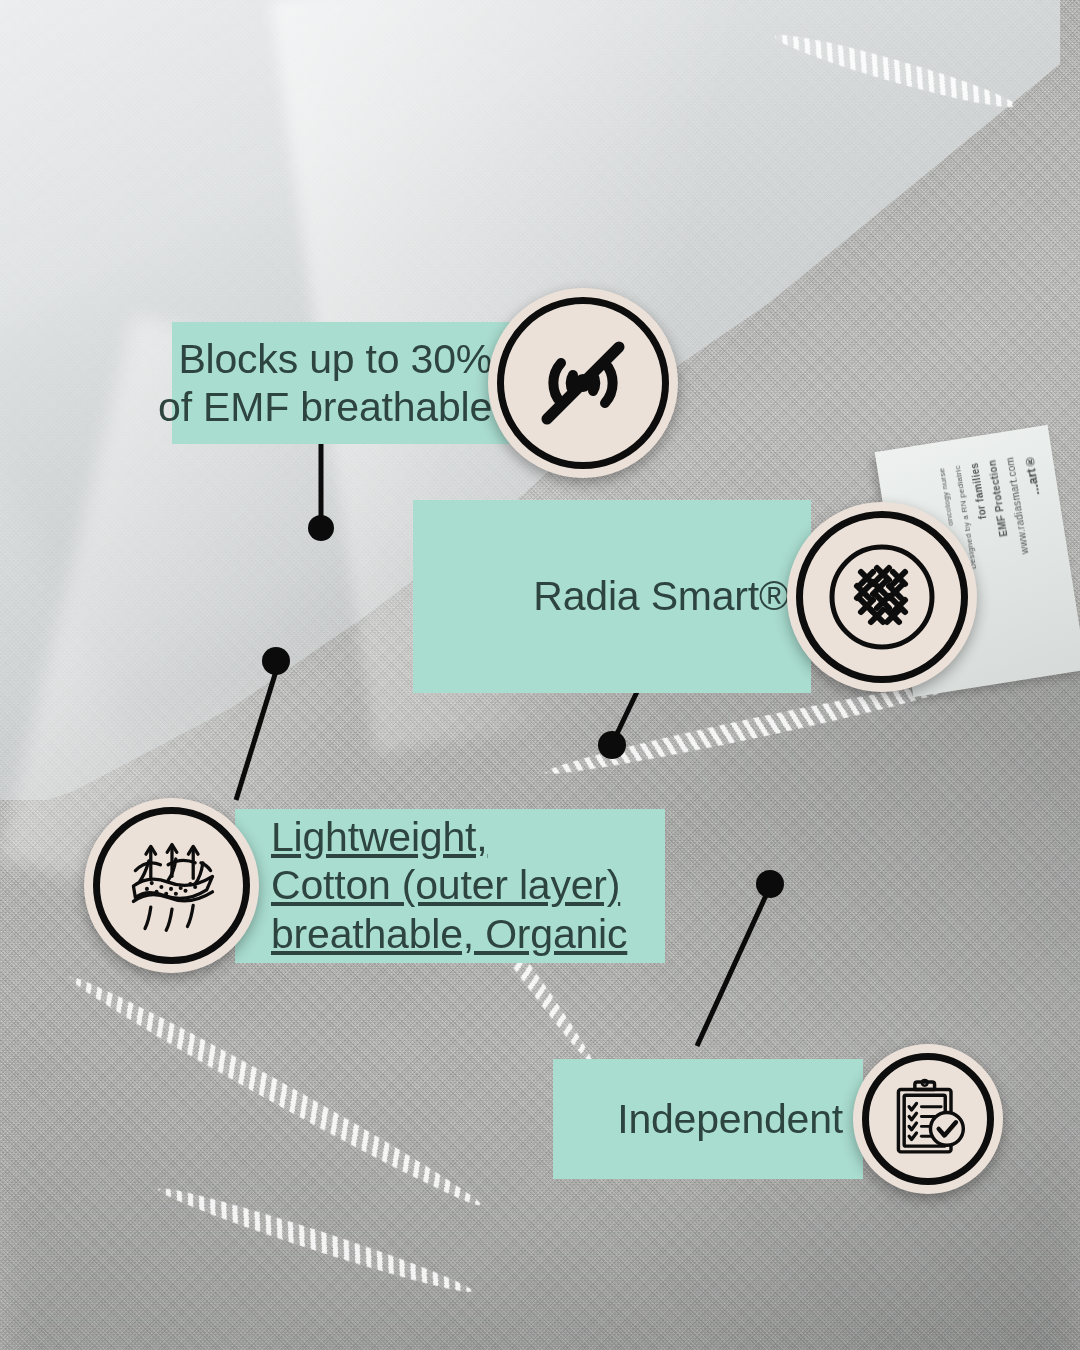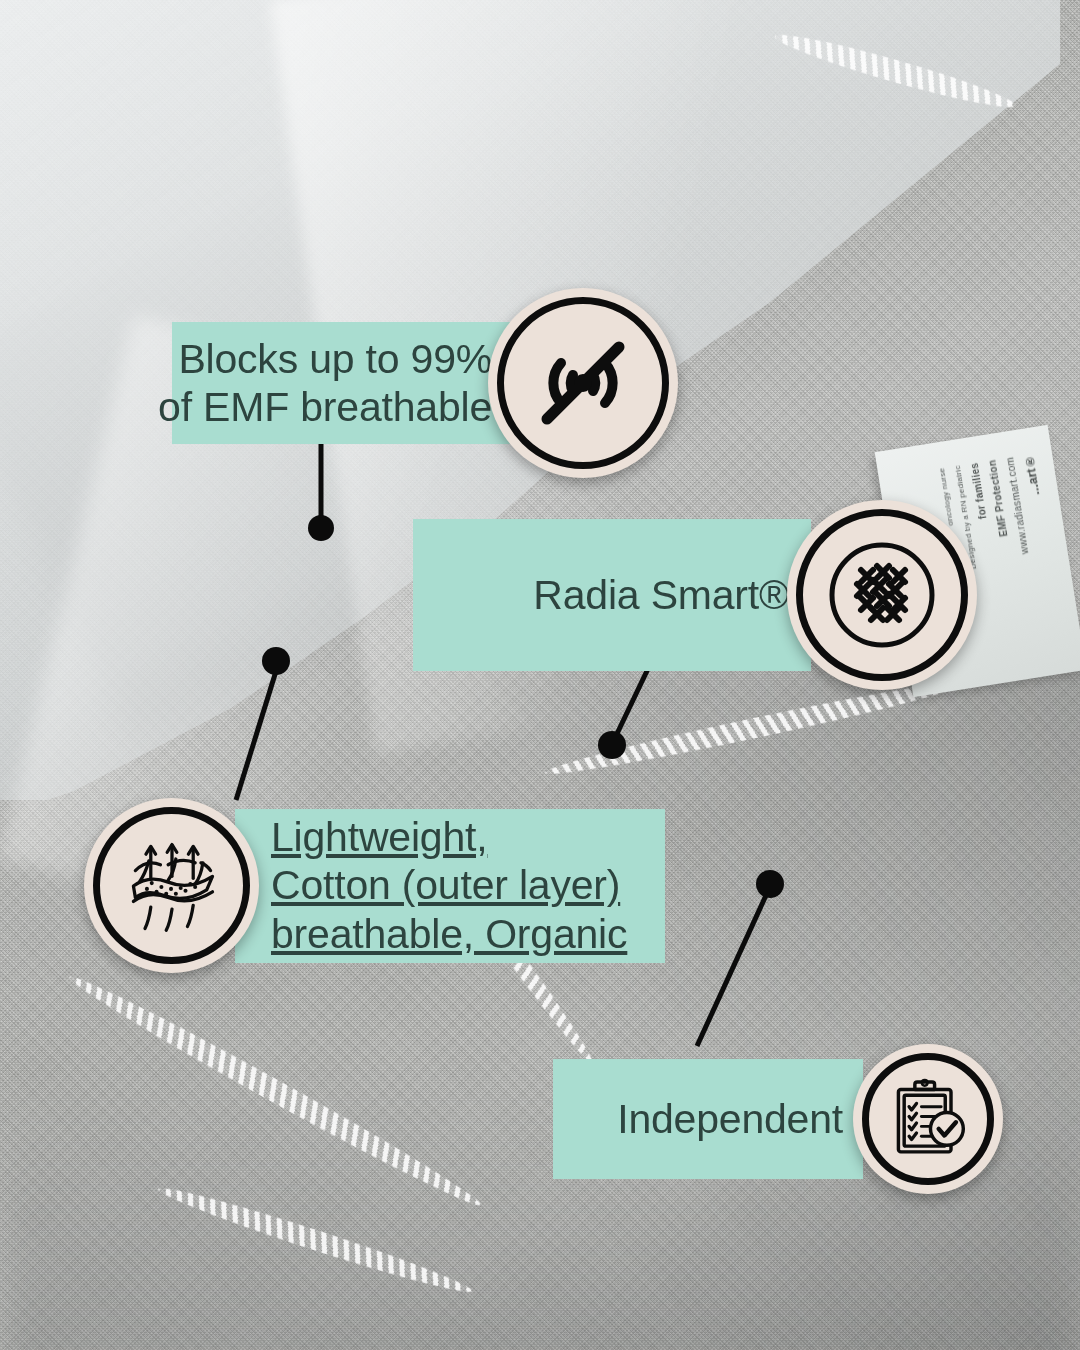--- a/index.html
+++ b/index.html
@@ -148,21 +148,21 @@
     display:flex; align-items:center; justify-content:center;
   }
   .badge svg{ display:block; }
 
   
   #callout-emf{ left:172px; top:288px; }
   #callout-emf .chip{ width:340px; height:122px; padding:12px 20px 12px 18px; }
   #callout-emf .badge{ width:190px; height:190px; margin-left:-24px; }
 
   #callout-fabric{ left:413px; top:500px; }
-  #callout-fabric .chip{ width:398px; height:152px; padding:10px 22px 10px 18px; }
+  #callout-fabric .chip{ width:398px; height:193px; padding:10px 22px 10px 18px; }
   #callout-fabric .badge{ width:190px; height:190px; margin-left:-24px; }
 
   #callout-cotton{ left:84px; top:798px; }
   #callout-cotton .badge{ width:175px; height:175px; margin-right:-24px; z-index:4; }
   #callout-cotton .chip{ width:430px; height:154px; padding:10px 16px 10px 36px;text-decoration:underline; }
 
   #callout-lab{ left:553px; top:1044px;gap:8px; }
   #callout-lab .chip{ width:310px; height:120px; padding:10px 20px 10px 18px; }
   #callout-lab .badge{ width:150px; height:150px; margin-left:-18px; }
 </style>
@@ -220,21 +220,21 @@
   <circle cx="276" cy="661" r="14" fill="#0b0b0b"></circle>
 
   <line x1="697" y1="1046" x2="768" y2="891" stroke="#0b0b0b" stroke-width="5"></line>
   <circle cx="770" cy="884" r="14" fill="#0b0b0b"></circle>
 </svg>
 
 <div id="overlay">
 
   <div class="callout" id="callout-emf">
     <div class="chip right">
-      <span class="ln">Blocks up to 99%</span>
+      <span class="ln">Blocks up to 30%</span>
       <span class="ln">of EMF breathable</span>
     </div>
     <div class="badge">
       <div class="ring">
         <svg width="112" height="112" viewBox="0 0 112 112">
           <g fill="none" stroke="#0d0d0d" stroke-width="10" stroke-linecap="round">
             <path d="M34 36 A30 30 0 0 0 34 76"></path>
             <path d="M78 36 A30 30 0 0 1 78 76"></path>
             <path d="M46 48 A15 15 0 0 0 46 64"></path>
             <path d="M66 48 A15 15 0 0 1 66 64"></path>

